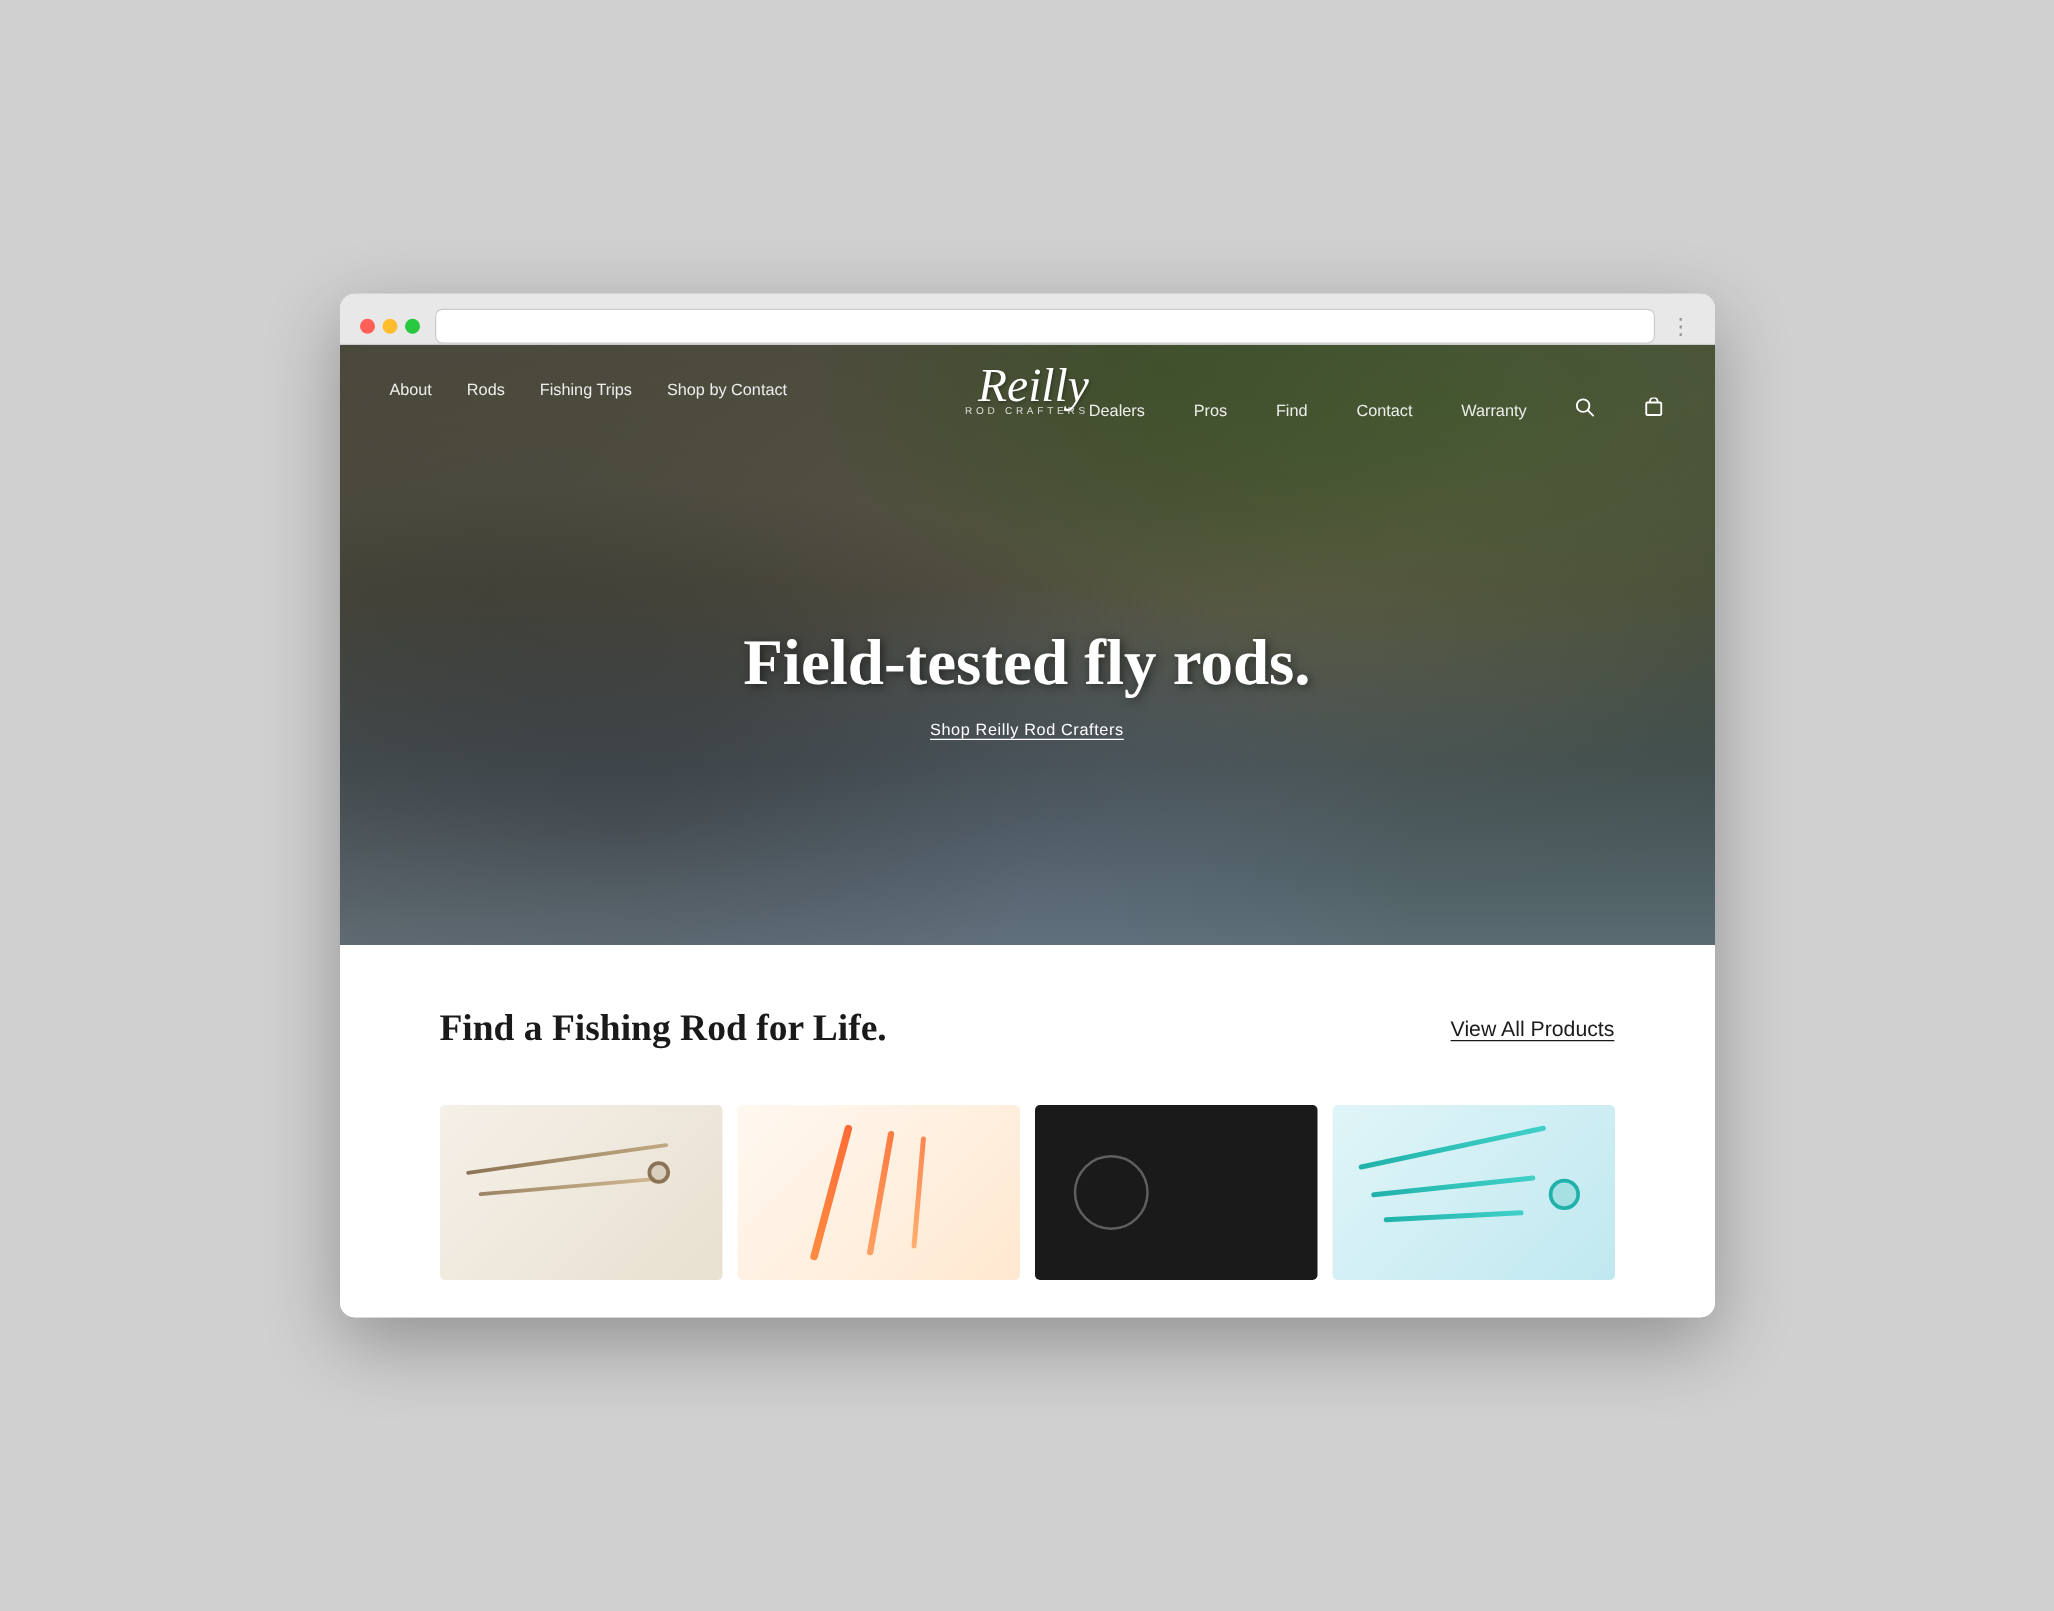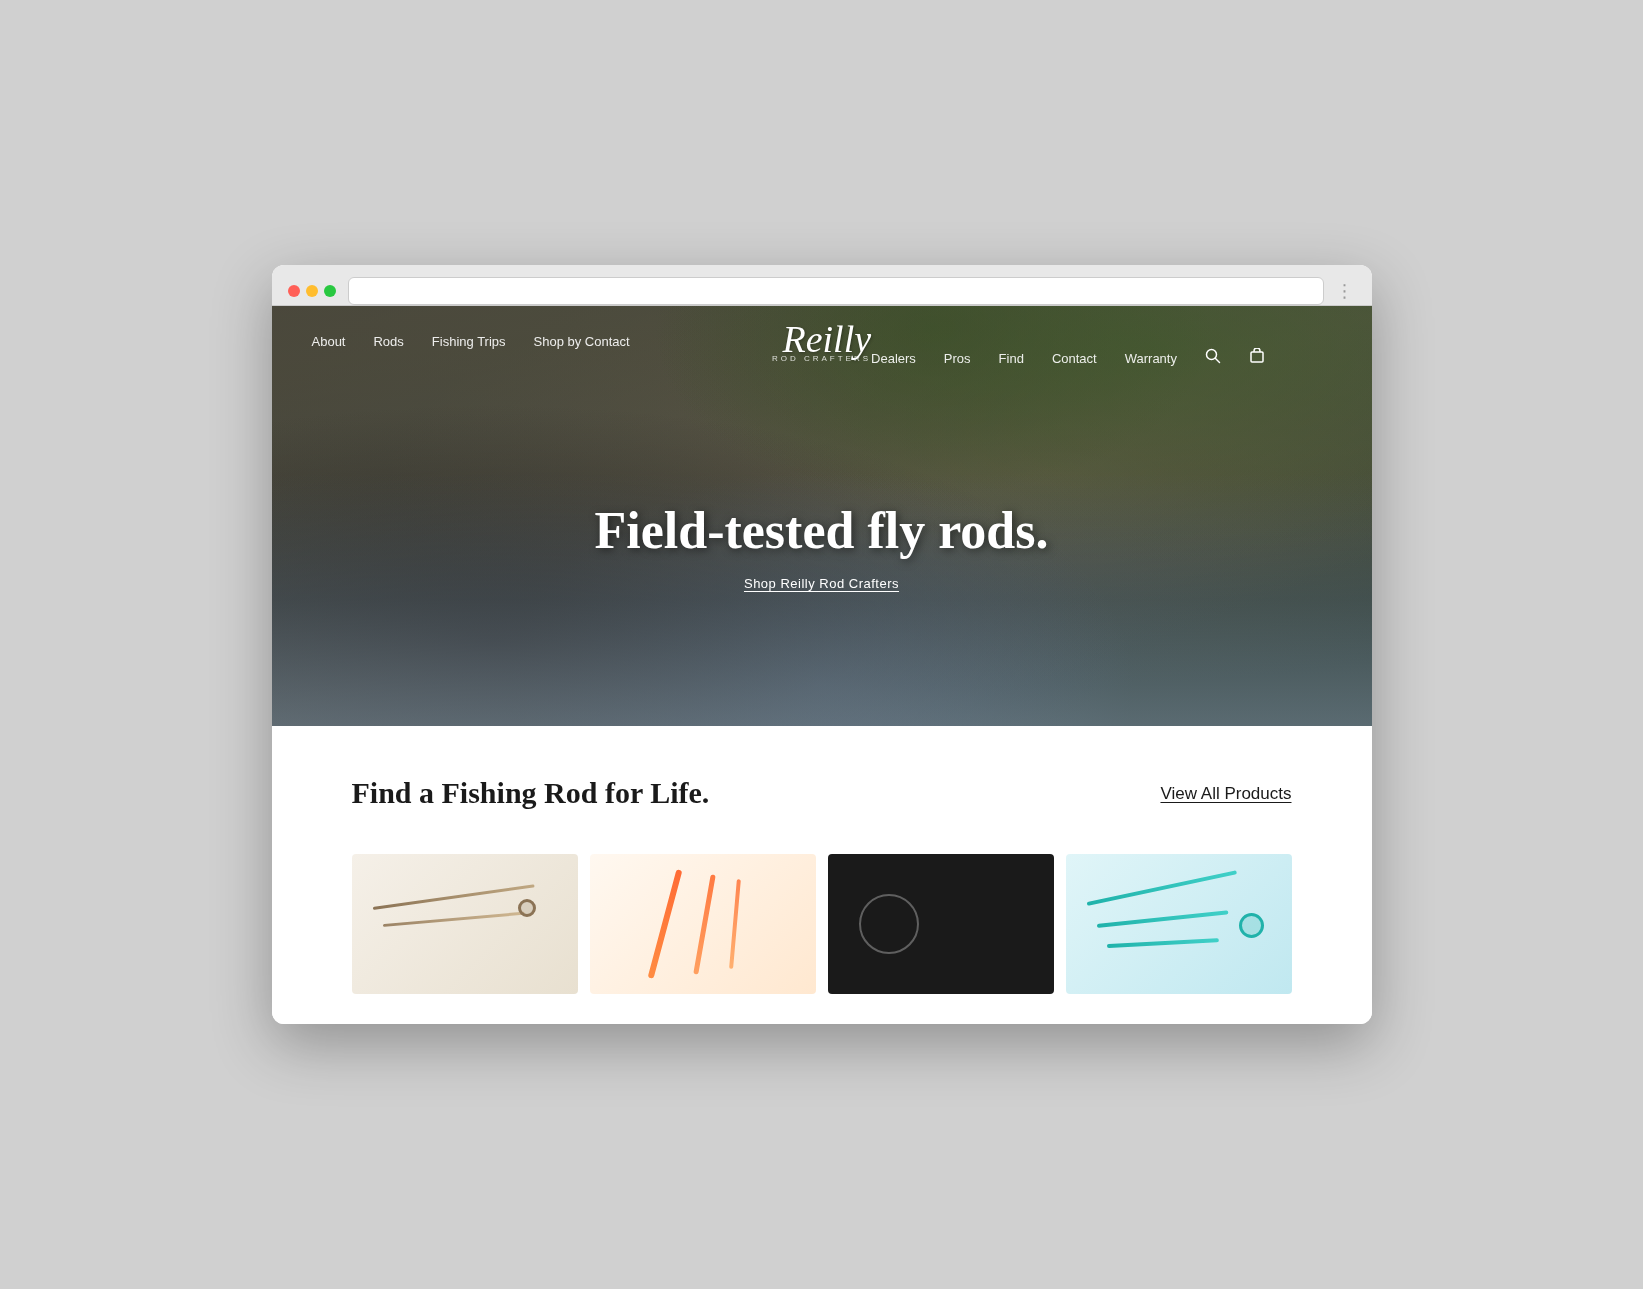--- a/index.html
+++ b/index.html
@@ -60,21 +60,21 @@
       letter-spacing: 2px;
     }
 
     .website-content {
       overflow: hidden;
     }
 
     
     .hero {
       position: relative;
-      height: 420px;
+      height: 480px;
       background: linear-gradient(135deg, #2c3e50 0%, #4a5568 30%, #6b7280 60%, #8b7355 100%);
       overflow: hidden;
     }
 
     .hero-bg {
       position: absolute;
       inset: 0;
       background: 
         radial-gradient(ellipse at 70% 40%, rgba(139, 115, 85, 0.4) 0%, transparent 60%),
         radial-gradient(ellipse at 30% 60%, rgba(44, 62, 80, 0.6) 0%, transparent 60%),
@@ -148,21 +148,21 @@
       text-transform: uppercase;
       display: block;
       margin-top: -4px;
     }
 
     .nav-right {
       display: flex;
       gap: 28px;
       align-items: center;
       flex: 1;
-      justify-content: flex-start;
+      justify-content: space-between;
       margin-top: 34px;
     }
 
     .nav-icon {
       color: rgba(255,255,255,0.9);
       font-size: 16px;
       cursor: pointer;
     }
 
     

